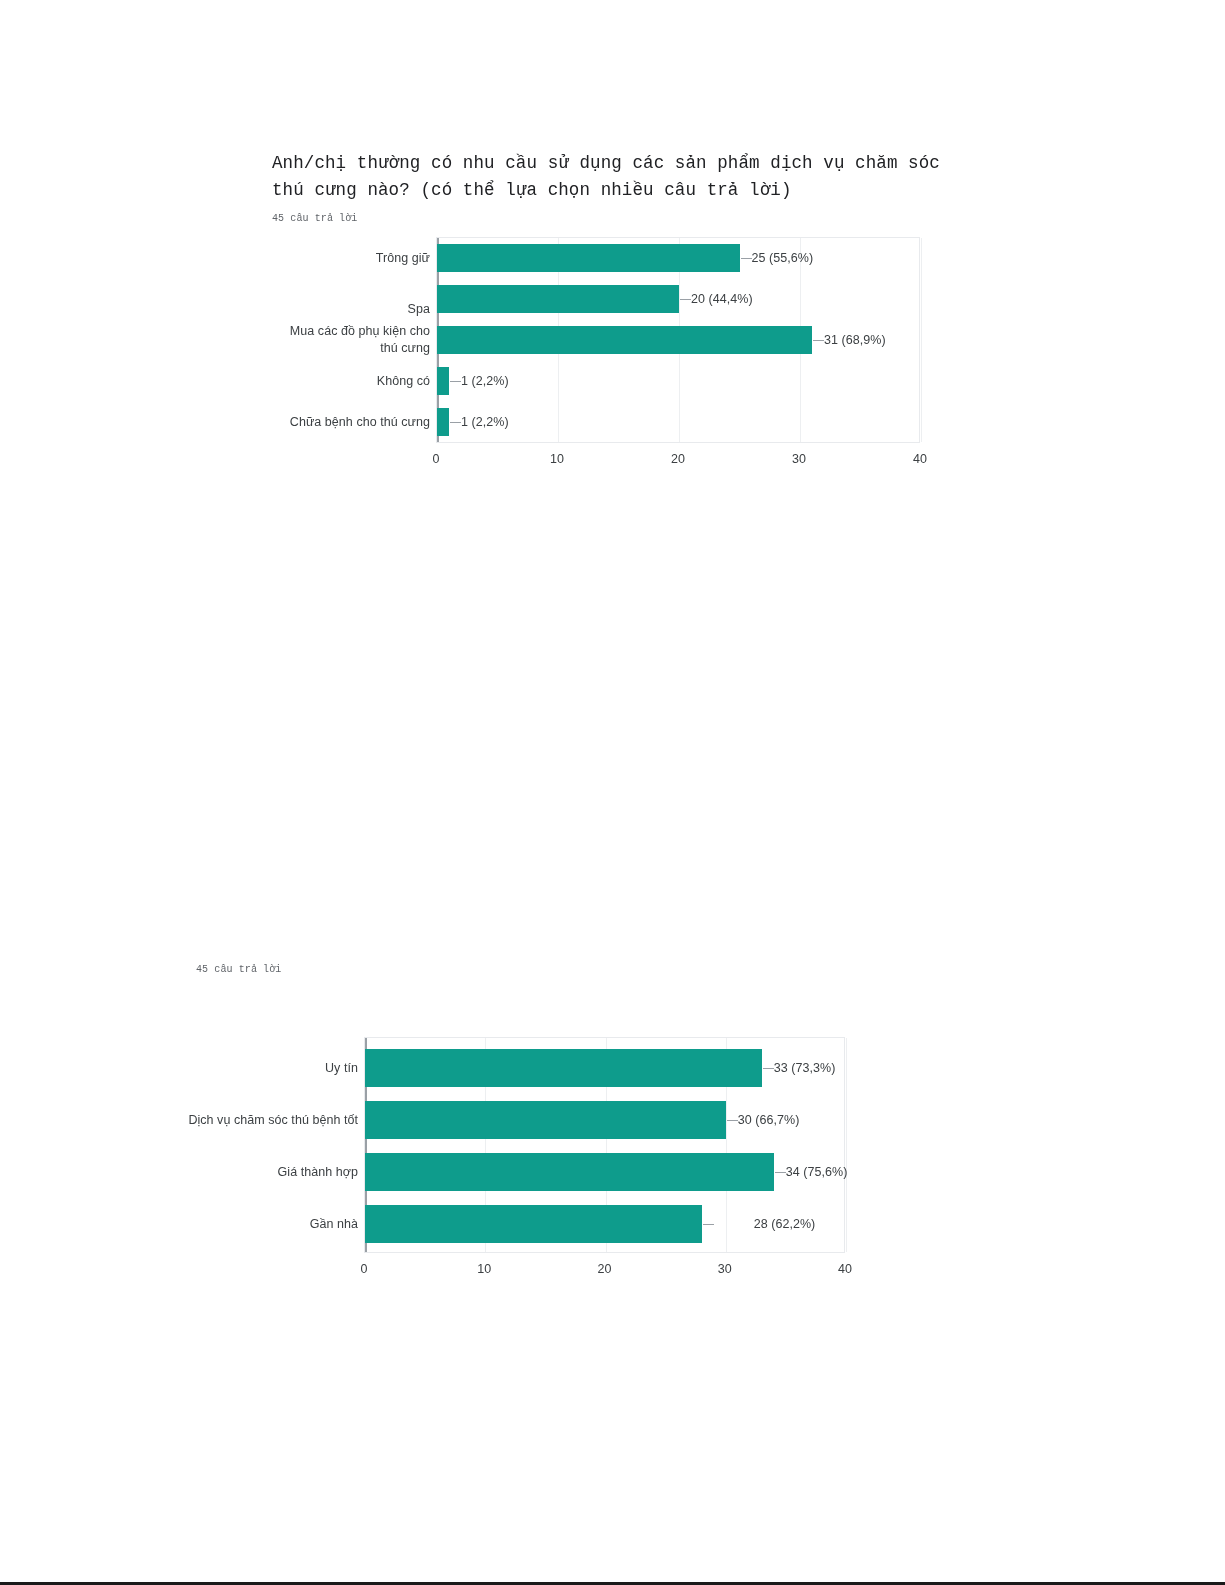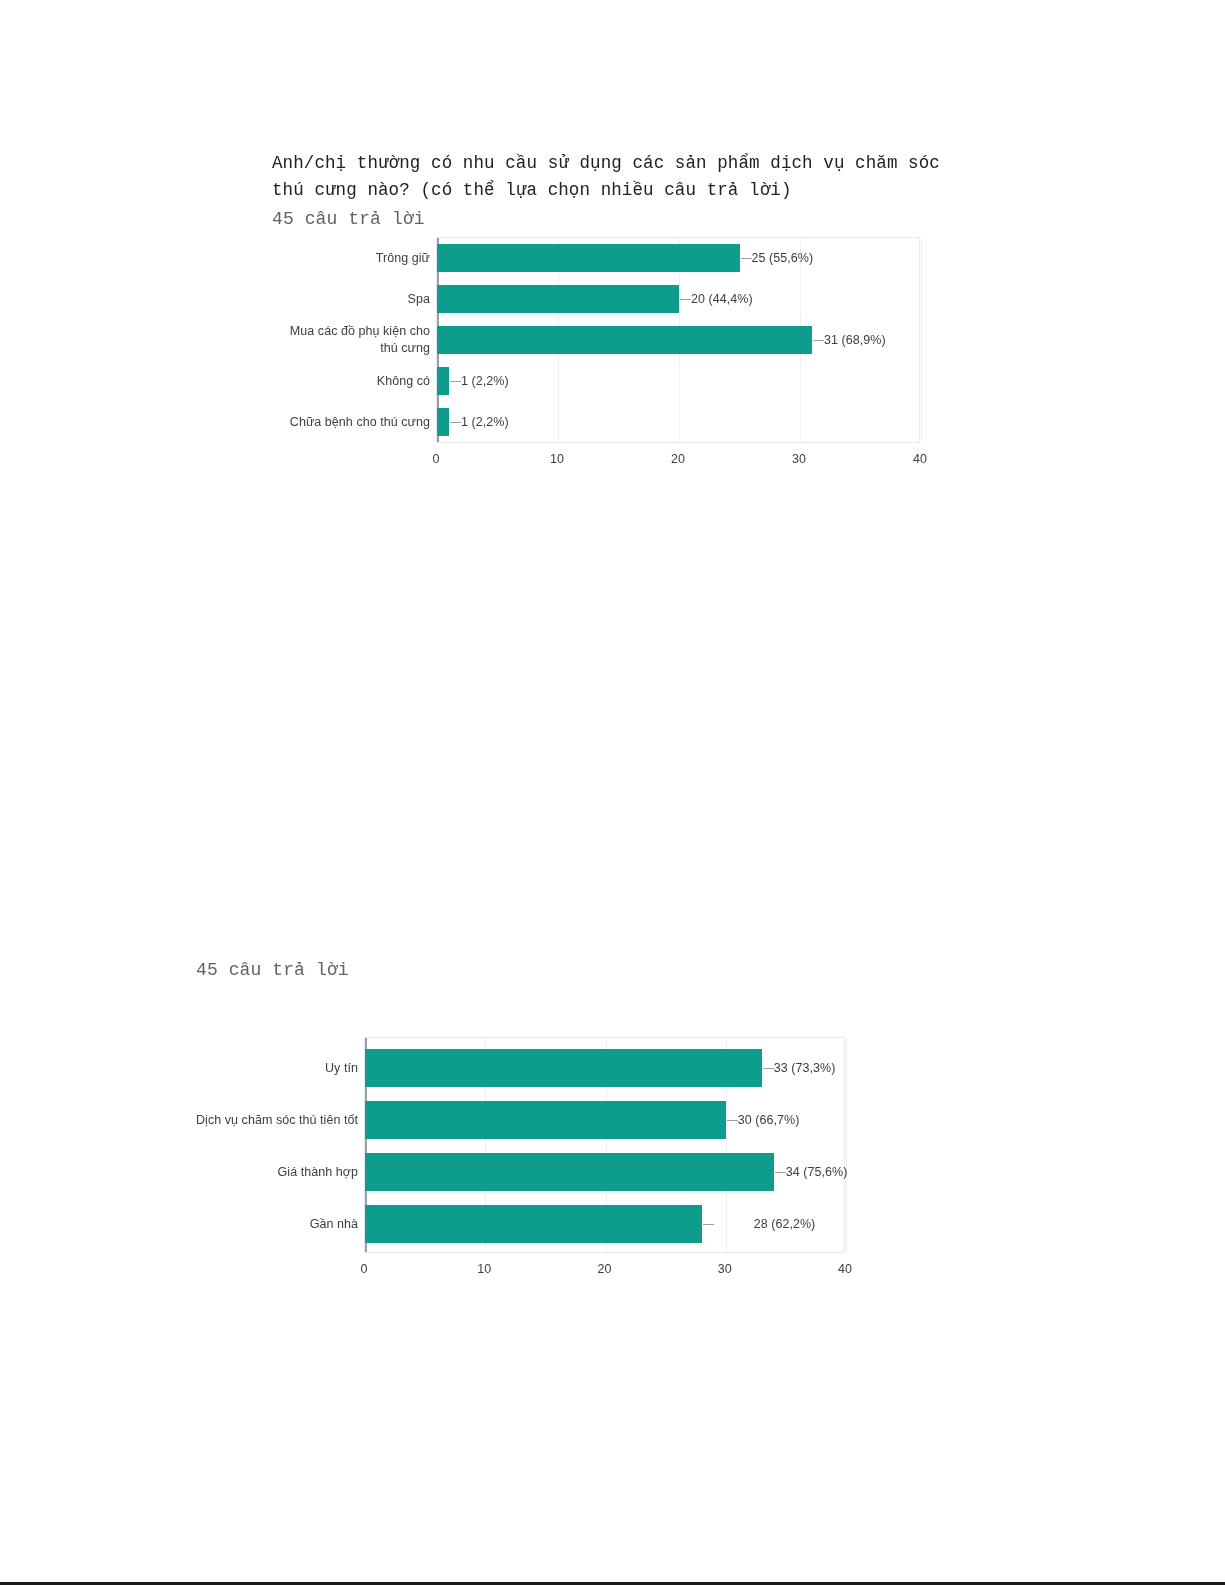--- a/index.html
+++ b/index.html
@@ -32,21 +32,21 @@
   }
   .question-title {
     font-size: 17.5px;
     line-height: 27px;
     color: #202124;
     font-weight: 400;
     letter-spacing: 0.1px;
     white-space: pre-wrap;
   }
   .question-sub {
-    font-size: 18px;
+    font-size: 10px;
     line-height: 18px;
     color: #5f6368;
     margin-top: 6px;
     letter-spacing: 0.1px;
   }
 
   
   .chart {
     position: absolute;
   }
@@ -124,21 +124,21 @@
     <div class="tick-label" style="left: 653px; top: 452px; width: 50px;">20</div>
     <div class="tick-label" style="left: 774px; top: 452px; width: 50px;">30</div>
     <div class="tick-label" style="left: 895px; top: 452px; width: 50px;">40</div>
     <div class="bar" style="left: 437px; top: 244px; width: 302.5px; height: 28px; background: rgb(14, 156, 140);"></div>
     <div class="leader" style="left: 740.5px; top: 258px; width: 11px;"></div>
     <div class="bar-value-label" style="left: 751.5px; top: 250px;">25 (55,6%)</div>
     <div class="bar-cat-label" style="left: 270px; width: 160px; top: 244px; height: 28px; display: flex; align-items: center; justify-content: flex-end; padding-right: 3px;">Trông giữ</div>
     <div class="bar" style="left: 437px; top: 285px; width: 242px; height: 28px; background: rgb(14, 156, 140);"></div>
     <div class="leader" style="left: 680px; top: 299px; width: 11px;"></div>
     <div class="bar-value-label" style="left: 691px; top: 291px;">20 (44,4%)</div>
-    <div class="bar-cat-label" style="left: 270px; width: 160px; top: 285px; height: 28px; display: flex; align-items: center; justify-content: flex-end; padding-right: 6px;">Spa</div>
+    <div class="bar-cat-label" style="left: 270px; width: 160px; top: 295px; height: 28px; display: flex; align-items: center; justify-content: flex-end; padding-right: 6px;">Spa</div>
     <div class="bar" style="left: 437px; top: 326px; width: 375.1px; height: 28px; background: rgb(14, 156, 140);"></div>
     <div class="leader" style="left: 813.1px; top: 340px; width: 11px;"></div>
     <div class="bar-value-label" style="left: 824.1px; top: 332px;">31 (68,9%)</div>
     <div class="bar-cat-label" style="left: 270px; width: 160px; top: 326px; height: 28px; display: flex; align-items: center; justify-content: flex-end; padding-right: 6px;">Mua các đồ phụ kiện cho thú cưng</div>
     <div class="bar" style="left: 437px; top: 367px; width: 12.1px; height: 28px; background: rgb(14, 156, 140);"></div>
     <div class="leader" style="left: 450.1px; top: 381px; width: 11px;"></div>
     <div class="bar-value-label" style="left: 461.1px; top: 373px;">1 (2,2%)</div>
     <div class="bar-cat-label" style="left: 270px; width: 160px; top: 367px; height: 28px; display: flex; align-items: center; justify-content: flex-end; padding-right: 6px;">Không có</div>
     <div class="bar" style="left: 437px; top: 408px; width: 12.1px; height: 28px; background: rgb(14, 156, 140);"></div>
     <div class="leader" style="left: 450.1px; top: 422px; width: 11px;"></div>
@@ -163,21 +163,21 @@
     <div class="tick-label" style="left: 579.5px; top: 1262px; width: 50px;">20</div>
     <div class="tick-label" style="left: 699.75px; top: 1262px; width: 50px;">30</div>
     <div class="tick-label" style="left: 820px; top: 1262px; width: 50px;">40</div>
     <div class="bar" style="left: 365px; top: 1049px; width: 396.825px; height: 38px; background: rgb(14, 156, 140);"></div>
     <div class="leader" style="left: 762.825px; top: 1068px; width: 11px;"></div>
     <div class="bar-value-label" style="left: 773.825px; top: 1060px;">33 (73,3%)</div>
     <div class="bar-cat-label" style="left: 182px; width: 176px; top: 1049px; height: 38px; display: flex; align-items: center; justify-content: flex-end; padding-right: 10px;">Uy tín</div>
     <div class="bar" style="left: 365px; top: 1101px; width: 360.75px; height: 38px; background: rgb(14, 156, 140);"></div>
     <div class="leader" style="left: 726.75px; top: 1120px; width: 11px;"></div>
     <div class="bar-value-label" style="left: 737.75px; top: 1112px;">30 (66,7%)</div>
-    <div class="bar-cat-label" style="left: 182px; width: 176px; top: 1101px; height: 38px; display: flex; align-items: center; justify-content: flex-end; padding-right: 6px;">Dịch vụ chăm sóc thú tiên tốt</div>
+    <div class="bar-cat-label" style="left: 182px; width: 176px; top: 1101px; height: 38px; display: flex; align-items: center; justify-content: flex-end; padding-right: 6px;">Dịch vụ chăm sóc thú bệnh tốt</div>
     <div class="bar" style="left: 365px; top: 1153px; width: 408.85px; height: 38px; background: rgb(14, 156, 140);"></div>
     <div class="leader" style="left: 774.85px; top: 1172px; width: 11px;"></div>
     <div class="bar-value-label" style="left: 785.85px; top: 1164px;">34 (75,6%)</div>
     <div class="bar-cat-label" style="left: 182px; width: 176px; top: 1153px; height: 38px; display: flex; align-items: center; justify-content: flex-end; padding-right: 6px;">Giá thành hợp</div>
     <div class="bar" style="left: 365px; top: 1205px; width: 336.7px; height: 38px; background: rgb(14, 156, 140);"></div>
     <div class="leader" style="left: 702.7px; top: 1224px; width: 11px;"></div>
     <div class="bar-value-label" style="left: 713.7px; top: 1216px; margin-left: 40px;">28 (62,2%)</div>
     <div class="bar-cat-label" style="left: 182px; width: 176px; top: 1205px; height: 38px; display: flex; align-items: center; justify-content: flex-end; padding-right: 16px;">Gần nhà</div>
   </div>
 

